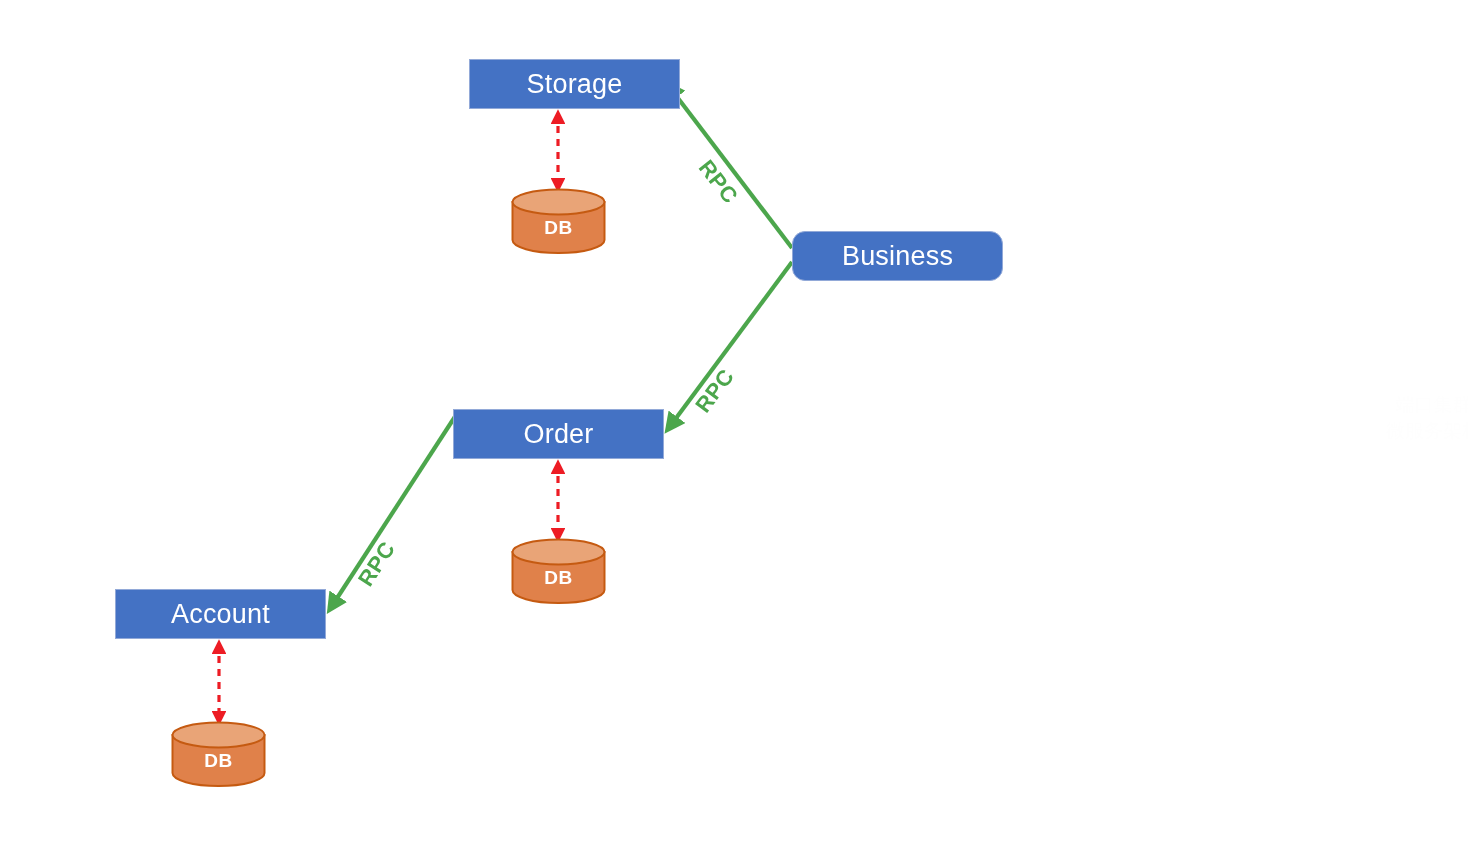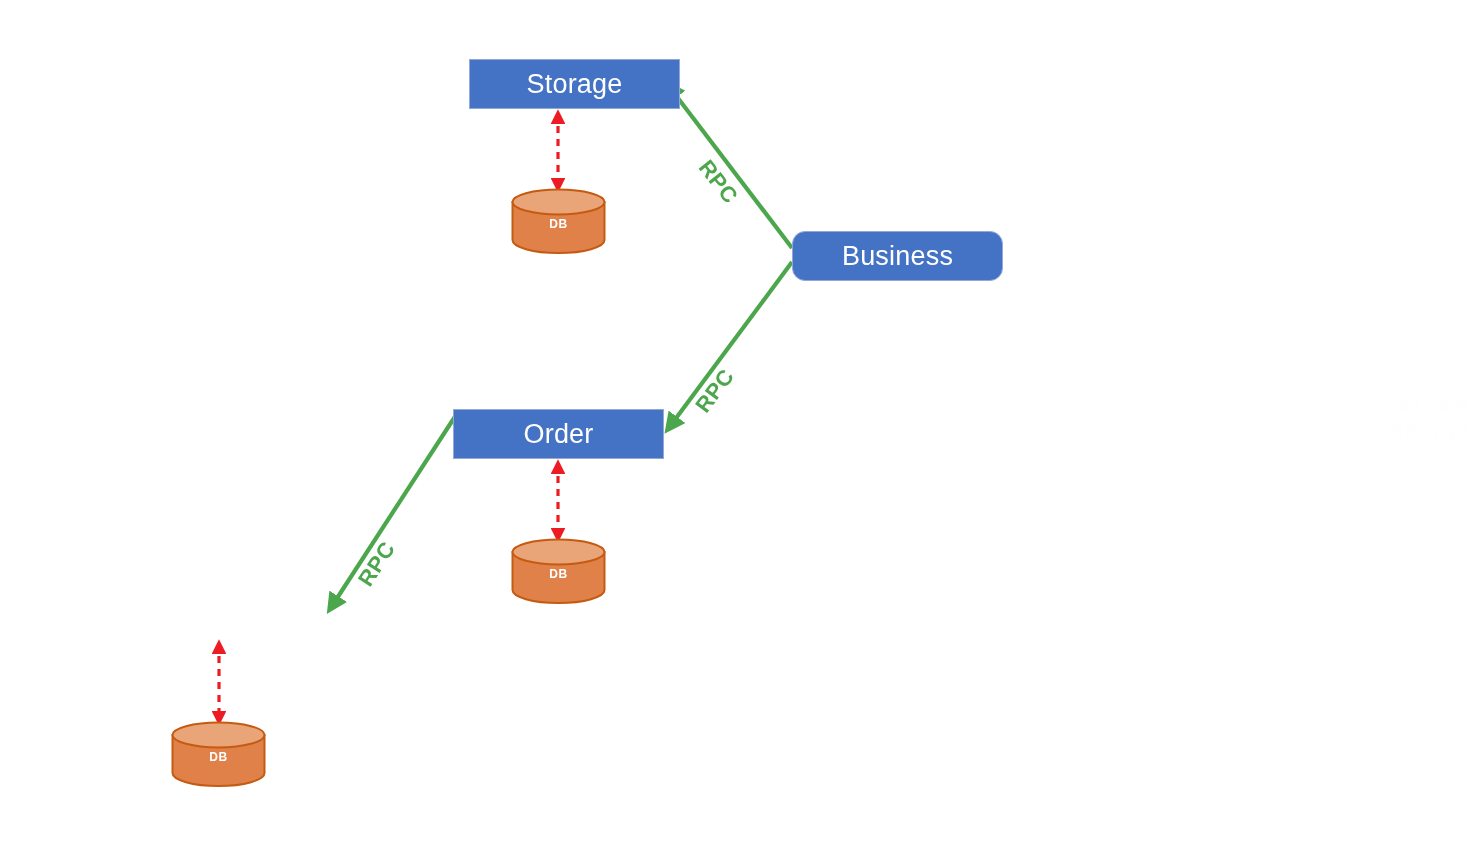--- a/index.html
+++ b/index.html
@@ -39,21 +39,21 @@
     position: absolute;
     z-index: 6;
   }
   .db svg { display: block; }
   .db-label {
     position: absolute;
     left: 0;
     width: 100%;
     text-align: center;
     color: #ffffff;
-    font-size: 12px;
+    font-size: 19px;
     font-weight: bold;
     letter-spacing: 0.5px;
     pointer-events: none;
   }
   
   .link-layer {
     position: absolute;
     left: 0;
     top: 0;
     width: 1468px;
@@ -120,20 +120,23 @@
   </div>
 
   <div class="node-box" id="node-business" style="left:792px; top:231px; width:211px; height:50px;border-radius:13px;">
     <span>Business</span>
   </div>
 
   <div class="node-box" id="node-order" style="left:453px; top:409px; width:211px; height:50px;">
     <span>Order</span>
   </div>
 
+  <div class="node-box" id="node-account" style="left:115px; top:589px; width:211px; height:50px;">
+    <span>Account</span>
+  </div>
 
   <div class="db" style="left:511px; top:188px; width:95px; height:66px;">
     <svg width="95" height="66" viewBox="0 0 95 66">
       <path d="M1.5,14 L1.5,52 A46,13 0 0 0 93.5,52 L93.5,14 Z" fill="#E0814A" stroke="#C55A11" stroke-width="2"></path>
       <ellipse cx="47.5" cy="14" rx="46" ry="12.5" fill="#E9A477" stroke="#C55A11" stroke-width="2"></ellipse>
     </svg>
     <span class="db-label" style="top:29px;">DB</span>
   </div>
 
   <div class="db" style="left:511px; top:538px; width:95px; height:66px;">

